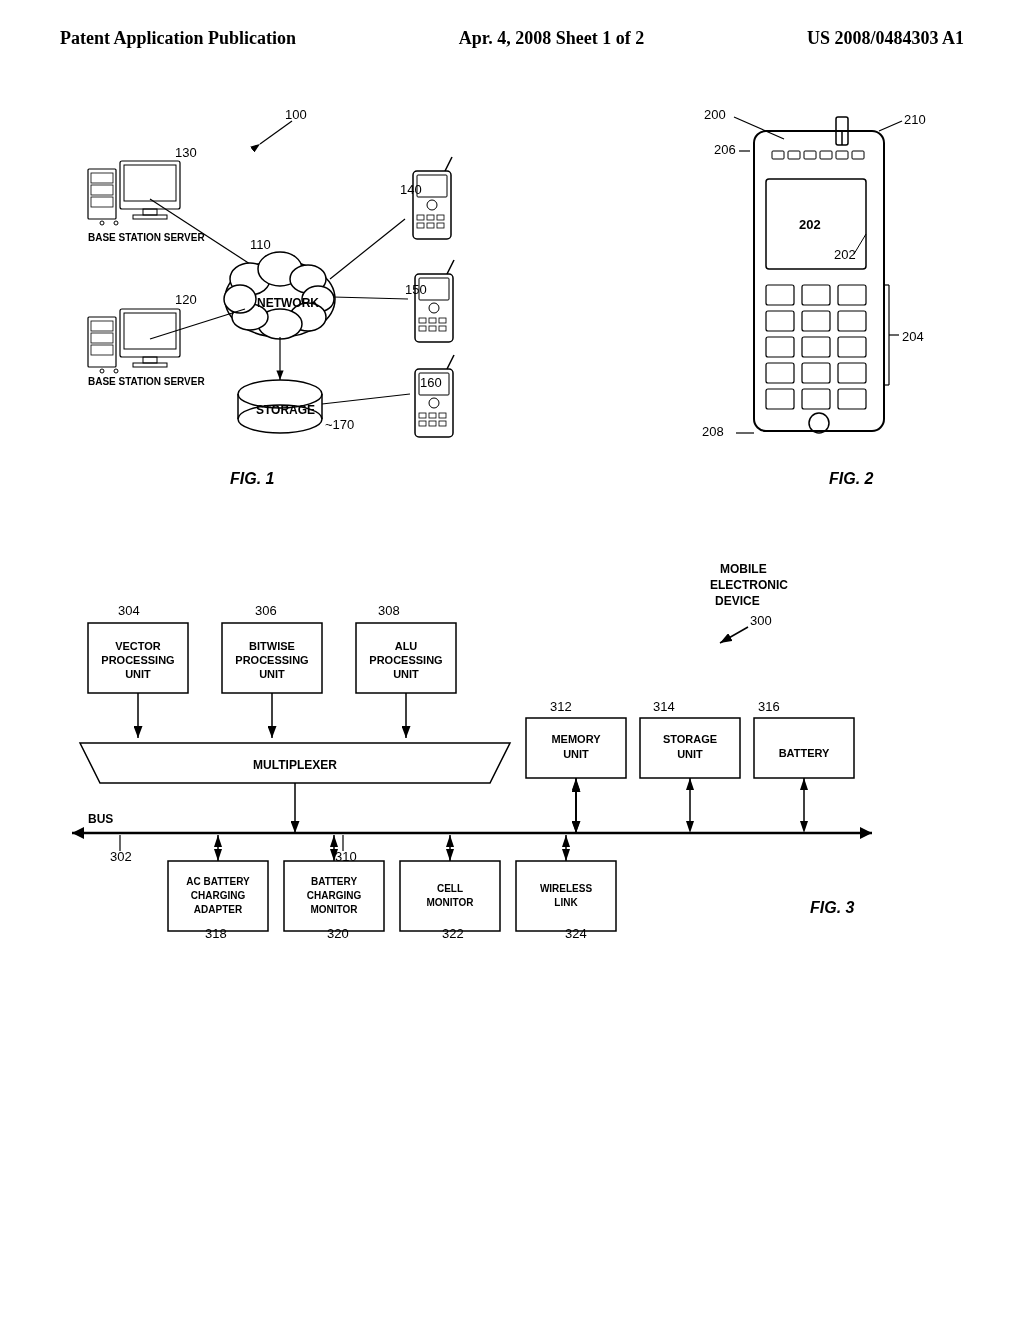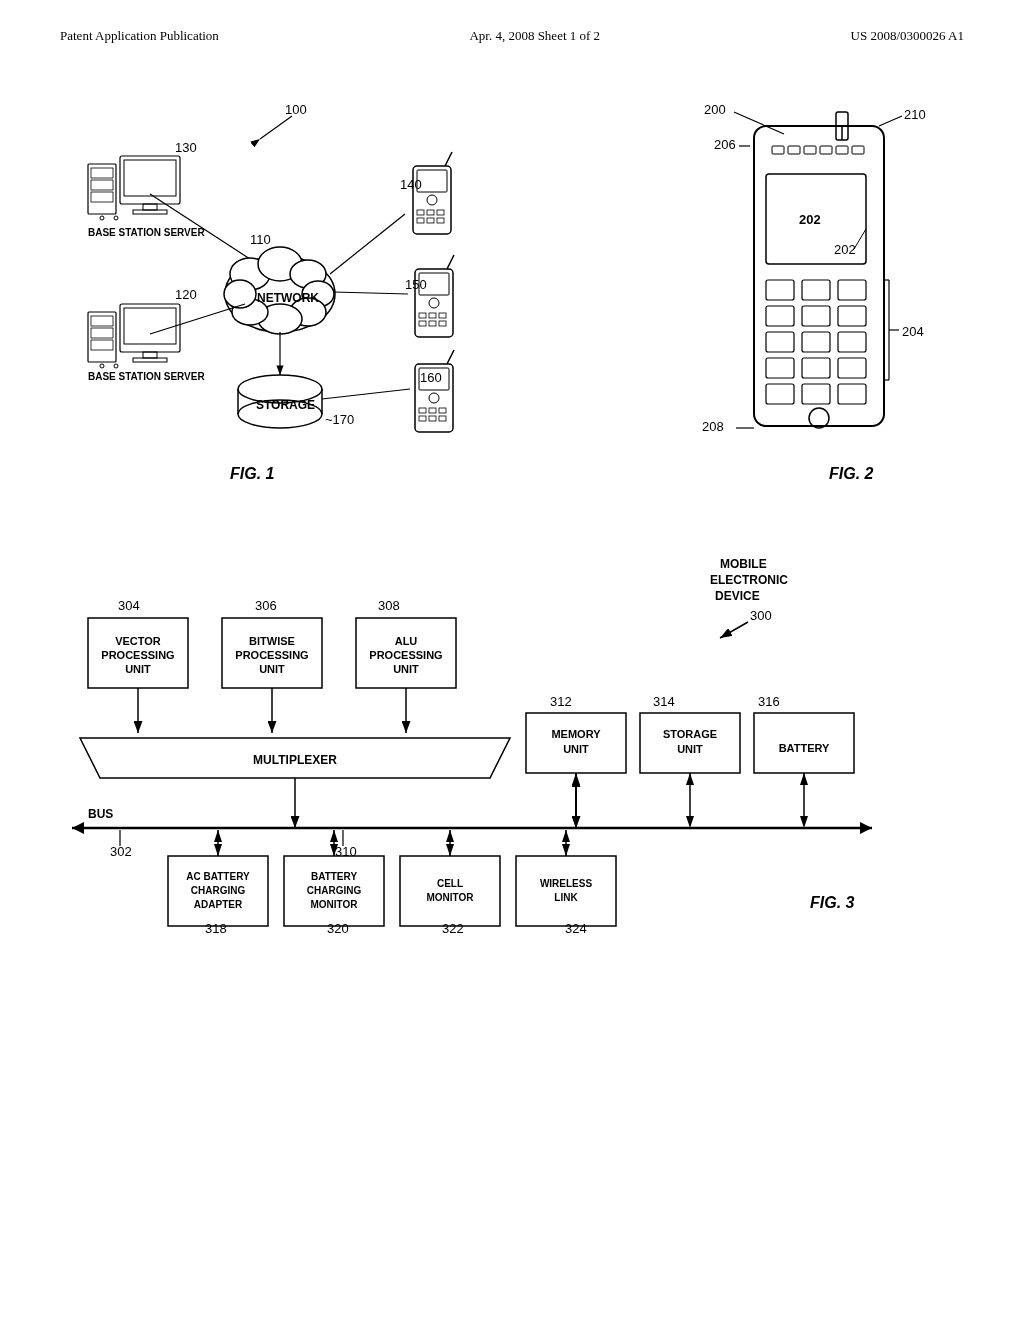--- a/index.html
+++ b/index.html
@@ -14,22 +14,22 @@
 
     
     .patent-header {
       display: flex;
       justify-content: space-between;
       align-items: center;
       padding: 28px 60px 10px 60px;
       border-bottom: none;
     }
     .patent-header span {
-      font-size: 13px;
-      font-weight: normal;
+      font-size: 18px;
+      font-weight: bold;
     }
 
     
     .content {
       padding: 20px 60px;
     }
 
     
     .figures-top {
       display: flex;
@@ -50,21 +50,21 @@
     .fig3-container {
       margin-top: 30px;
     }
   </style>
 </head>
 <body>
 
 <div class="patent-header">
   <span>Patent Application Publication</span>
   <span>Apr. 4, 2008    Sheet 1 of 2</span>
-  <span>US 2008/0300026 A1</span>
+  <span>US 2008/0484303 A1</span>
 </div>
 
 <div class="content">
 
   <div class="figures-top">
 
     <div class="fig1-container">
       <svg width="520" height="420" viewBox="0 0 520 420">
 
         <text x="225" y="30" font-size="13" font-family="Arial">100</text>

